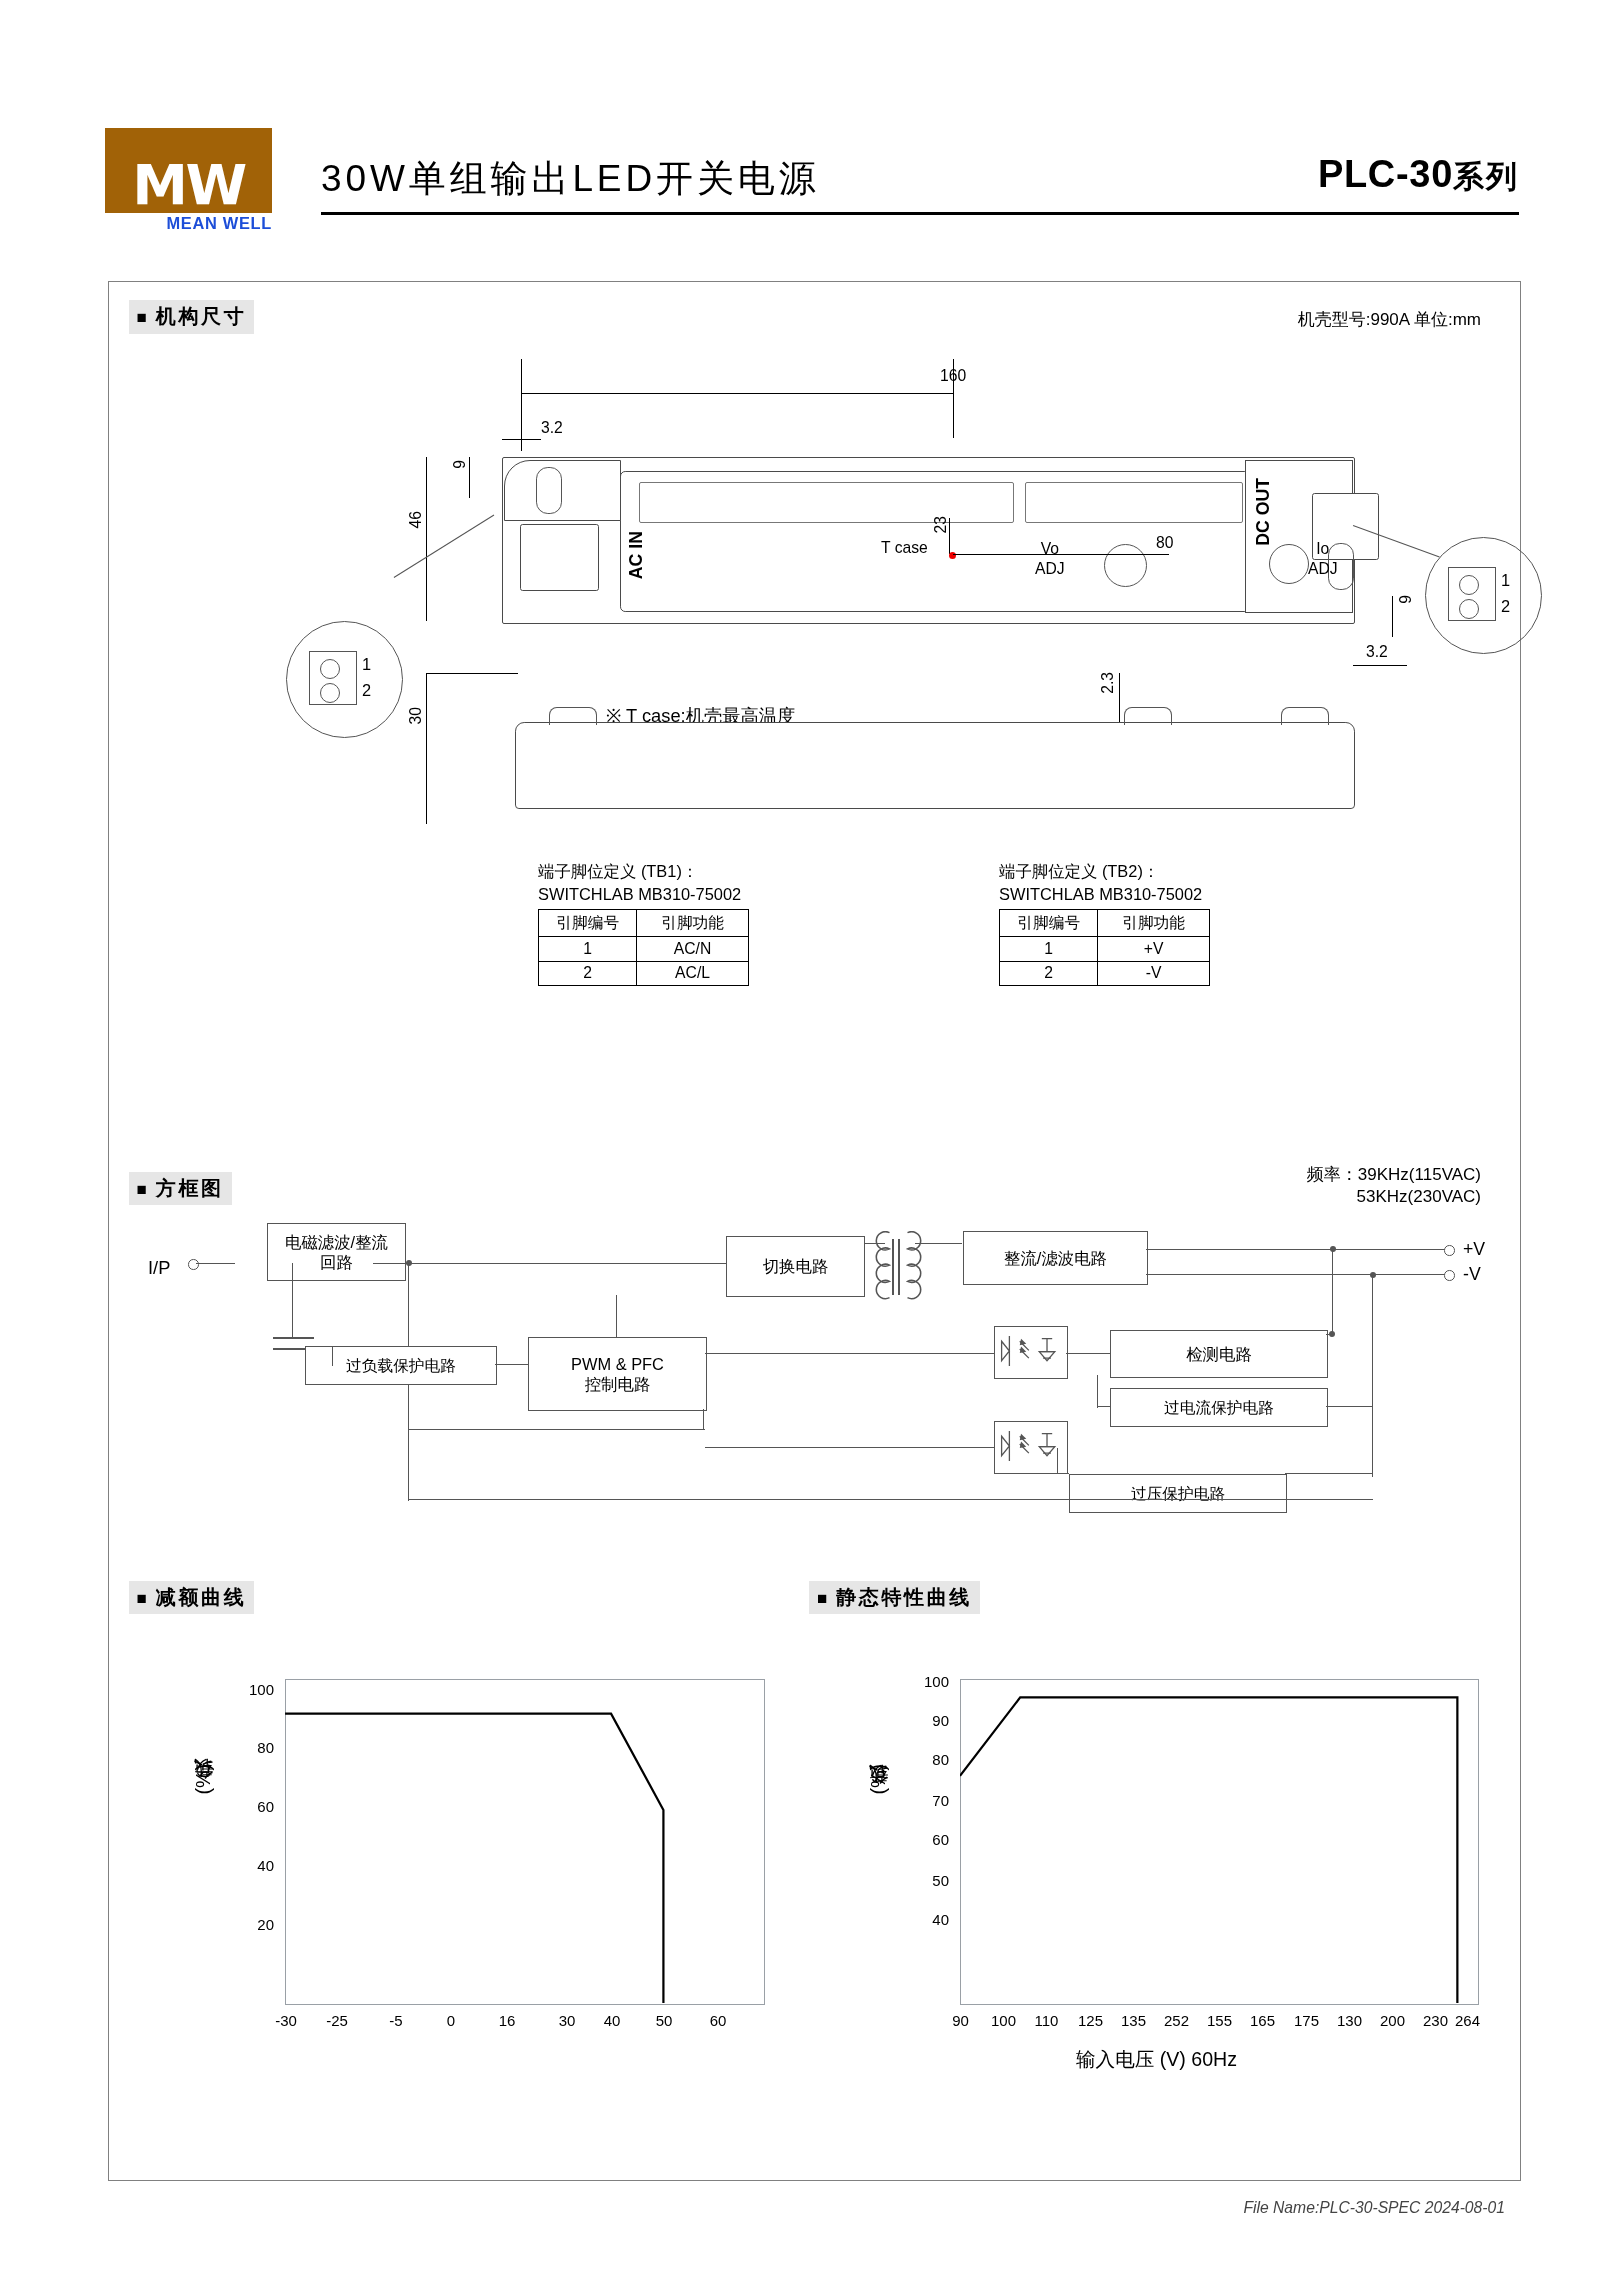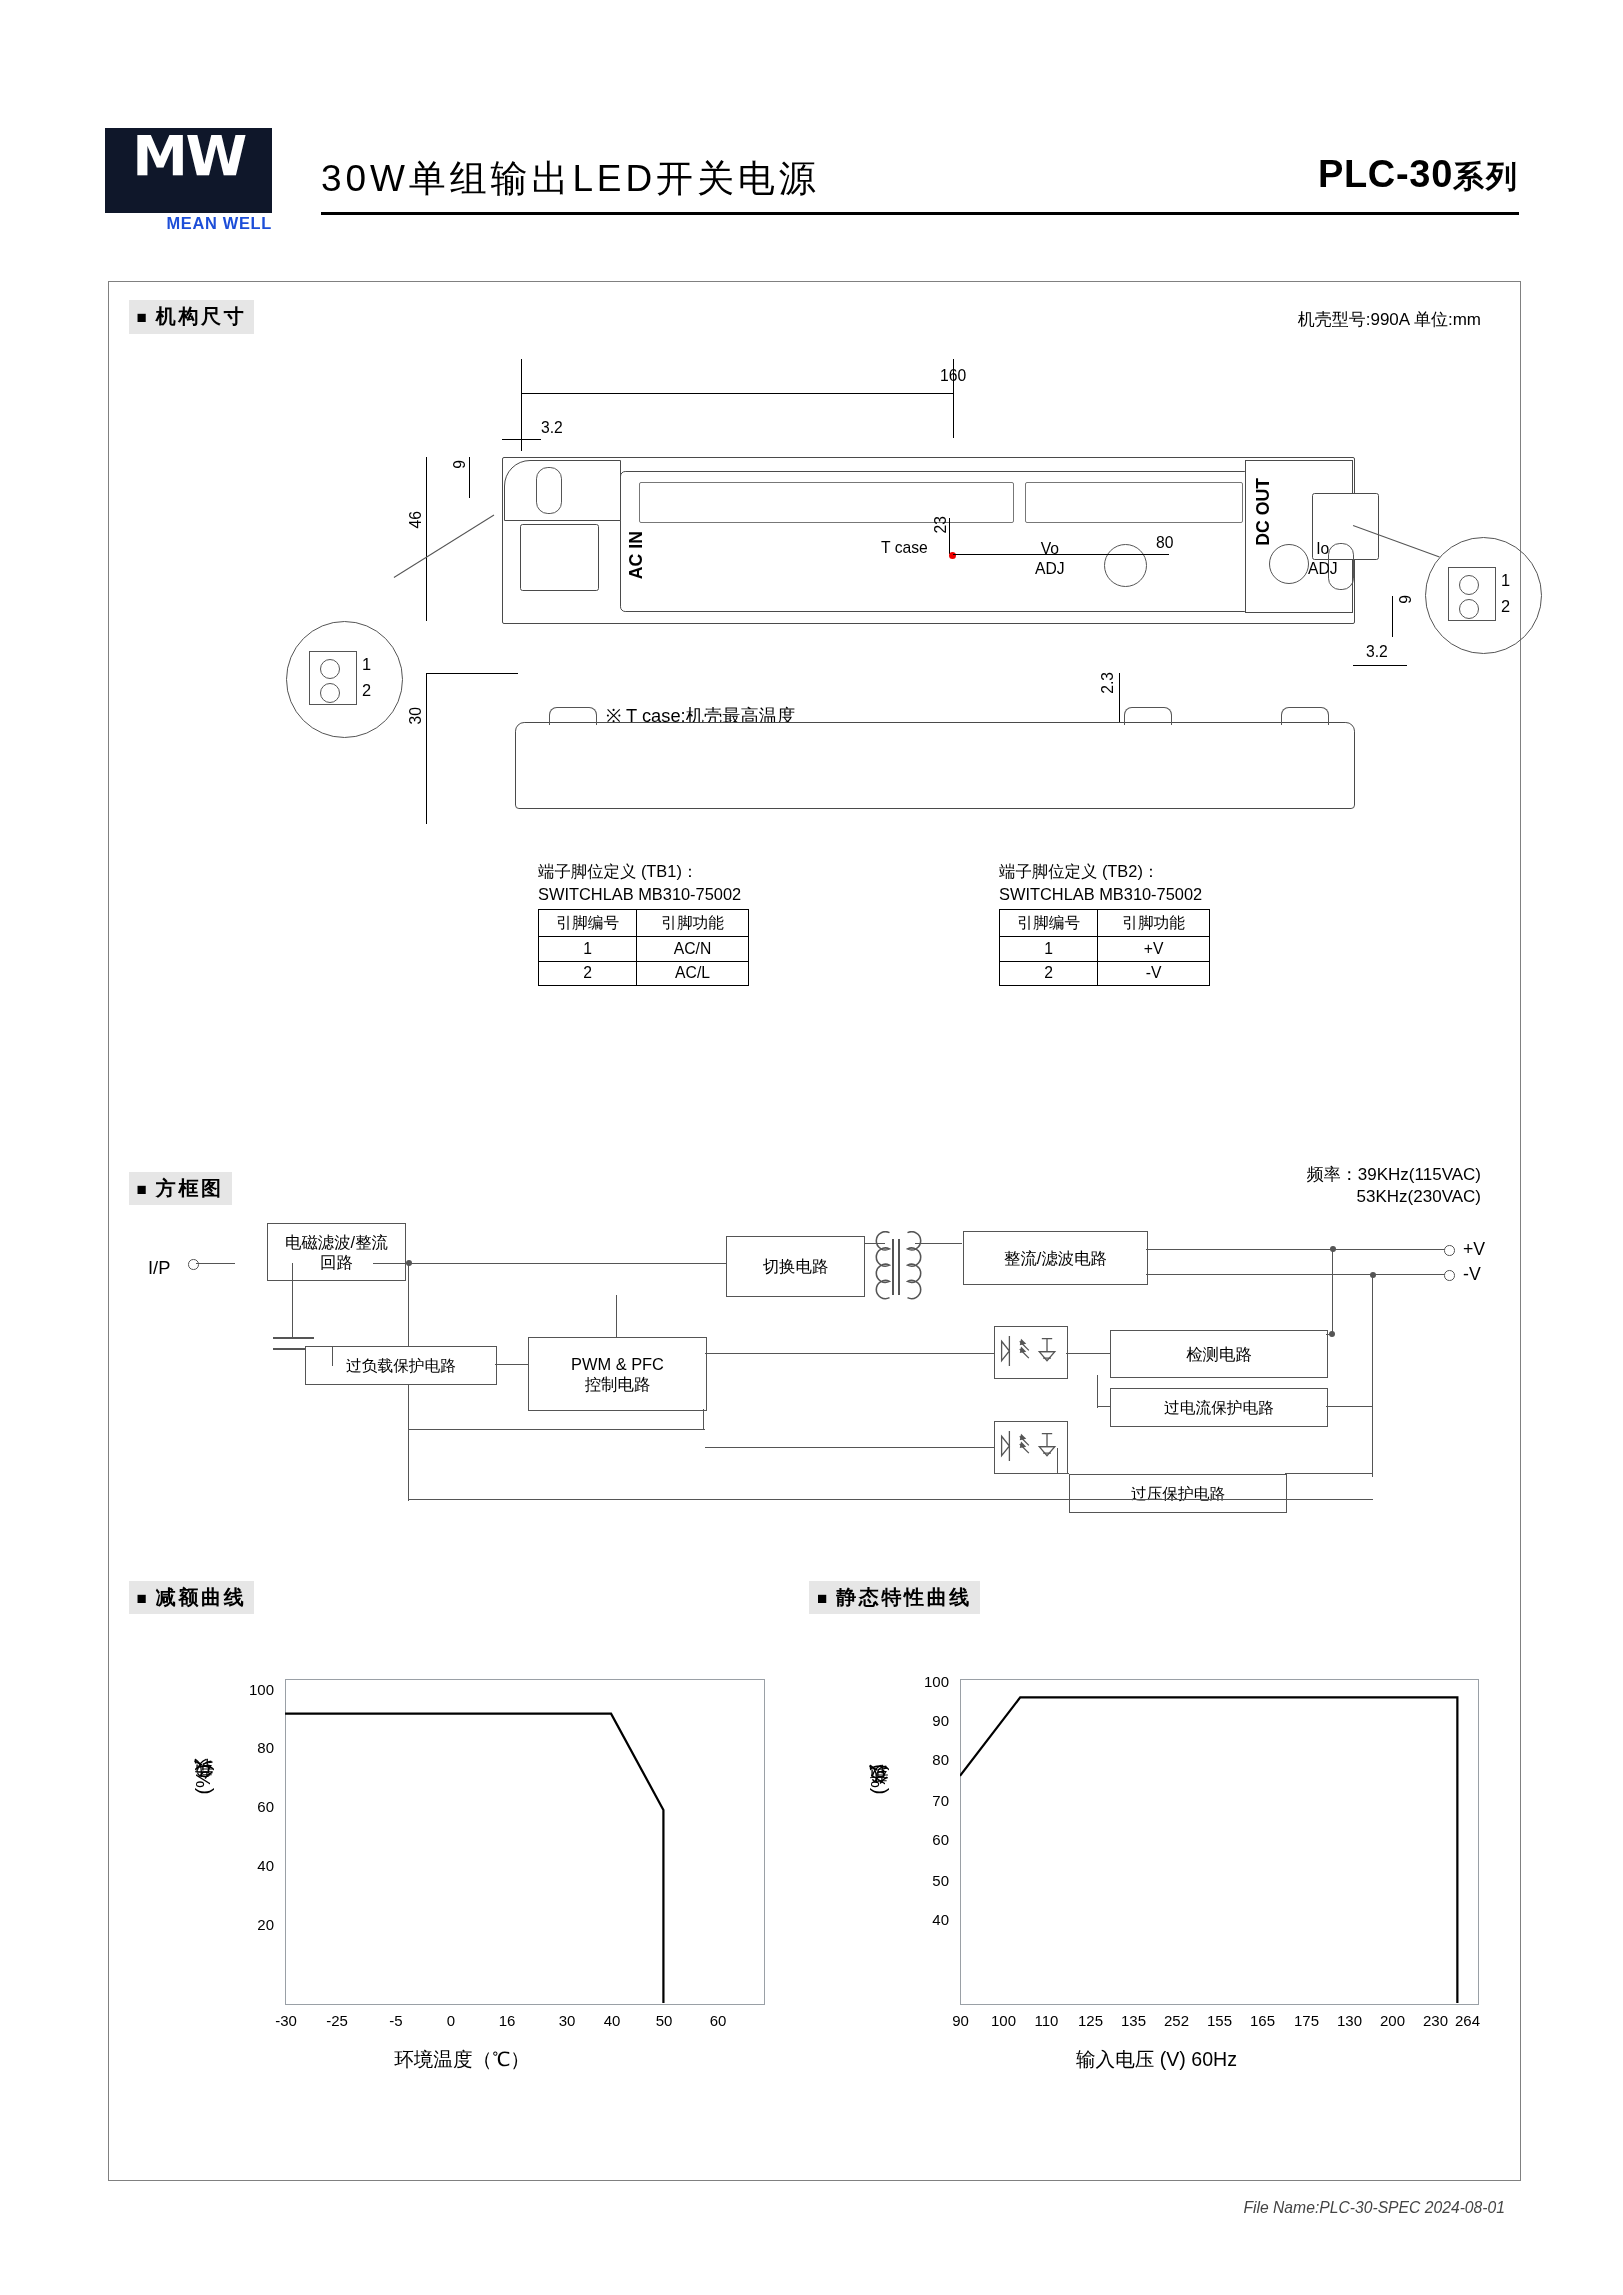--- a/index.html
+++ b/index.html
@@ -10,22 +10,22 @@
     color:#000;
     position:relative;
   }
   .page { position:absolute; left:0; top:0; width:1623px; height:2295px; }
 
   
   .header { position:absolute; left:105px; top:128px; width:1414px; height:128px; }
   .logo { position:absolute; left:0; top:0; width:170px; height:131px; }
   .logo-box {
     position:absolute; left:0; top:0; width:167px; height:85px;
-    background:#0f172a;
-    display:flex; align-items:flex-start; justify-content:center;
+    background:#a16207;
+    display:flex; align-items:flex-end; justify-content:center;
   }
   .logo-mark {
     font-family:"DejaVu Sans", sans-serif;
     font-weight:bold; font-size:56px; color:#fff; letter-spacing:-2.6px;
     line-height:1;
   }
   .logo-text {
     position:absolute; left:0; top:86px; width:167px;
     text-align:right; font-size:16.4px; font-weight:bold; color:#1d4ed8;
     letter-spacing:0.7px;
@@ -417,21 +417,20 @@
         <div class="axis-lbl-x" style="left:164px; top:359px; width:50px;">-25</div>
         <div class="axis-lbl-x" style="left:223px; top:359px; width:50px;">-5</div>
         <div class="axis-lbl-x" style="left:278px; top:359px; width:50px;">0</div>
         <div class="axis-lbl-x" style="left:334px; top:359px; width:50px;">16</div>
         <div class="axis-lbl-x" style="left:394px; top:359px; width:50px;">30</div>
         <div class="axis-lbl-x" style="left:439px; top:359px; width:50px;">40</div>
         <div class="axis-lbl-x" style="left:491px; top:359px; width:50px;">50</div>
         <div class="axis-lbl-x" style="left:545px; top:359px; width:50px;">60</div>
 
         <div class="axis-title-y" style="left:41px; top:111px;">负载(%)</div>
-        <div class="axis-title" style="left:0px; top:393px;">环境温度（℃）</div>
       </div>
 
       <div class="chart-wrap" style="left:720px; top:72px; width:655px; height:458px;">
         <div class="chart-plot" style="left:131px; top:26px; width:517px; height:324px;"></div>
 
         <svg style="position:absolute; left:131px; top:26px;" width="517" height="324" viewBox="0 0 790 495">
           <polyline points="0,148 92,28 760,28 760,495" fill="none" stroke="#000" stroke-width="3.4"></polyline>
         </svg>
 
         <div class="axis-lbl" style="left:73px; top:19.6px; width:47px;">100</div>

